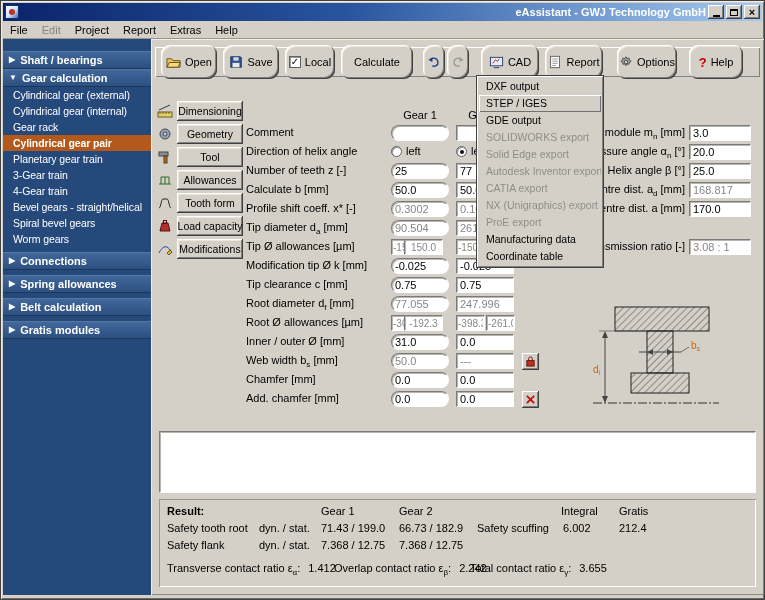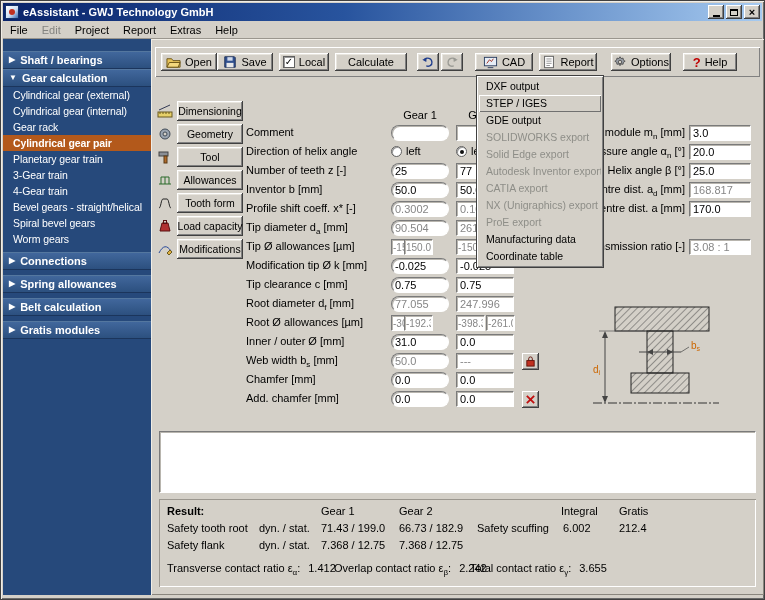--- a/index.html
+++ b/index.html
@@ -7,21 +7,21 @@
   body { font-family:"Liberation Sans",sans-serif; font-size:11px; color:#000; background:#808080; }
   .window { position:absolute; left:0; top:0; width:765px; height:600px; background:#d4d0c8;
             border:1px solid #404040; box-shadow: inset 1px 1px 0 #f0ede6, inset -1px -1px 0 #6a6a6a; padding:2px 2px 6px 2px; }
 
   
   .titlebar { height:18px; display:flex; align-items:center;
               background:linear-gradient(90deg,#0a246a 0%,#28549e 45%,#6d96cd 75%,#a6caf0 100%); padding:0 2px; }
   .appicon { width:14px; height:14px; background:linear-gradient(135deg,#ffffff 0%,#cfe0f4 55%,#3a6ab0 100%);
              border:1px solid #12306a; position:relative; }
   .appicon::after { content:""; position:absolute; left:3px; top:3px; width:6px; height:6px; background:#c03020; border-radius:50%; }
-  .title { color:#fff; font-weight:bold; margin-left:4px; flex:1; white-space:nowrap; overflow:hidden; }
+  .title { color:#fff; font-weight:bold; margin-left:4px; flex:1; white-space:nowrap; overflow:hidden;text-align:right; }
   .wbtn { width:16px; height:14px; margin-left:2px; background:#d4d0c8; display:flex; align-items:center; justify-content:center;
           box-shadow: inset -1px -1px 0 #404040, inset 1px 1px 0 #fff, inset -2px -2px 0 #808080; font-size:10px; line-height:10px; }
   .glyph-min { width:7px; height:2px; background:#000; margin-top:7px; }
   .glyph-max { width:8px; height:7px; border:1px solid #000; border-top-width:2px; }
   .glyph-close { font-weight:bold; font-size:11px; }
 
   
   .menubar { height:18px; display:flex; align-items:center; background:#d4d0c8; border-bottom:1px solid #9a968e; }
   .mitem { padding:2px 7px; white-space:nowrap; }
   .mitem.dis { color:#848480; }
@@ -39,44 +39,44 @@
   .arrow { font-size:8px; line-height:8px; }
   .sitem { height:16px; line-height:16px; padding-left:10px; font-size:10.5px; letter-spacing:-0.1px; white-space:nowrap; overflow:hidden; }
   .sitem.sel { background:#b3591b; font-weight:bold; }
 
   
   .main { position:absolute; left:148px; top:0; width:613px; height:556px; background:#d4d0c8;
           box-shadow: inset 1px 1px 0 #f0ede6, inset -1px -1px 0 #8a867e; }
 
   .toolbar { position:absolute; left:4px; top:8px; width:605px; height:30px;
              box-shadow: inset 1px 1px 0 #fff, inset -1px -1px 0 #808080; display:flex; align-items:center; }
-  .tbtn { height:18px; display:flex; align-items:center; justify-content:center; gap:4px; background:#d4d0c8;
+  .tbtn { height:34px; display:flex; align-items:center; justify-content:center; gap:4px; background:#d4d0c8;
           box-shadow: inset -1px -1px 0 #404040, inset 1px 1px 0 #fff, inset -2px -2px 0 #808080, inset 2px 2px 0 #e8e5de;
-          white-space:nowrap; }
+          white-space:nowrap;border-radius:9px; }
   .tbtn svg { flex:0 0 auto; }
   .qmark { color:#c00000; font-weight:bold; font-size:13px; }
   .cb { width:12px; height:12px; background:#fff; border:1px solid #606060; box-shadow: inset 1px 1px 0 #9a9a9a;
         display:flex; align-items:center; justify-content:center; font-size:10px; line-height:10px; }
 
   
   .navicon { position:absolute; left:6px; width:16px; height:16px; }
   .navbtn { position:absolute; left:26px; width:66px; height:20px; background:#d4d0c8; font-size:10.5px;
             display:flex; align-items:center; justify-content:center;
             box-shadow: inset -1px -1px 0 #404040, inset 1px 1px 0 #fff, inset -2px -2px 0 #808080, inset 2px 2px 0 #e8e5de;
             white-space:nowrap; }
 
   
   .hdr { position:absolute; top:70px; width:58px; text-align:center; font-weight:normal; }
   .row { position:absolute; left:95px; width:320px; height:18px; }
   .flabel { position:absolute; left:0; top:1px; white-space:nowrap; }
   sub { font-size:8px; }
   .fin { position:absolute; top:0; height:16px; background:#fff; border:1px solid; border-color:#7a7a7a #fff #fff #7a7a7a;
          box-shadow: inset 1px 1px 0 #b8b5ae; padding:0 3px; font-family:inherit; font-size:11px; color:#000; }
   .g1 { left:145px; width:58px;border-radius:8px; }  .g2 { left:210px; width:58px; }
-  .g1a { left:145px; width:29px; } .g1b { left:158px; width:29px; }
+  .g1a { left:145px; width:29px; } .g1b { left:158px; width:39px;text-align:center; }
   .g2a { left:210px; width:29px; } .g2b { left:240px; width:29px; }
   .dbl { font-size:10px; padding:0 1px; }
   .ro { color:#868686; }
   .ropt { position:absolute; top:1px; display:flex; align-items:center; gap:4px; }
   .radio { width:11px; height:11px; border-radius:50%; background:#fff; border:1px solid #606060;
            box-shadow: inset 1px 1px 0 #9a9a9a; position:relative; flex:0 0 auto; }
   .radio.sel::after { content:""; position:absolute; left:3px; top:3px; width:4px; height:4px; background:#101010; border-radius:50%; }
   .sbtn { position:absolute; left:276px; top:0; width:17px; height:17px; background:#d4d0c8;
           display:flex; align-items:center; justify-content:center;
           box-shadow: inset -1px -1px 0 #404040, inset 1px 1px 0 #fff, inset -2px -2px 0 #808080; }
@@ -176,21 +176,21 @@
     <div class="main">
 
       <div class="toolbar">
         <div class="tbtn" style="width:56px;margin-left:6px">
           <svg width="15" height="15" viewBox="0 0 16 16">
               <path d="M1 13V4h5l1.5 2H15v7z" fill="#e8c45a" stroke="#6a5215"></path>
               <path d="M1 13l2.5-5H15l-2 5z" fill="#f4d87e" stroke="#6a5215"></path>
             </svg>
           <span>Open</span>
         </div>
-        <div class="tbtn" style="width:56px;">
+        <div class="tbtn" style="width:56px;margin-left:6px">
           <svg width="14" height="14" viewBox="0 0 16 16">
               <path d="M2 2h11l1 1v11H2z" fill="#31518f" stroke="#1a2c52"></path>
               <rect x="5" y="2.5" width="6" height="4" fill="#cfd8ea"></rect>
               <rect x="4" y="9" width="8" height="5" fill="#e8e8e8"></rect>
             </svg>
           <span>Save</span>
         </div>
         <div class="tbtn" style="width:50px;margin-left:6px">
           <span class="cb">
               <span>✓</span>
@@ -295,21 +295,21 @@
           <span class="radio sel"></span>
           <span>left</span>
         </span>
       </div>
       <div class="row" style="top:124px">
         <span class="flabel">Number of teeth z [-]</span>
         <input class="fin g1" value="25" style="">
         <input class="fin g2" value="77" style="">
       </div>
       <div class="row" style="top:143px">
-        <span class="flabel">Inventor b [mm]</span>
+        <span class="flabel">Calculate b [mm]</span>
         <input class="fin g1" value="50.0" style="">
         <input class="fin g2" value="50.0" style="">
       </div>
       <div class="row" style="top:162px">
         <span class="flabel">Profile shift coeff. x* [-]</span>
         <input class="fin g1 ro" readonly="" value="0.3002" style="">
         <input class="fin g2 ro" readonly="" value="0.10" style="">
       </div>
       <div class="row" style="top:181px">
         <span class="flabel"><span>Tip diameter d</span><sub>a</sub><span> [mm]</span></span>

